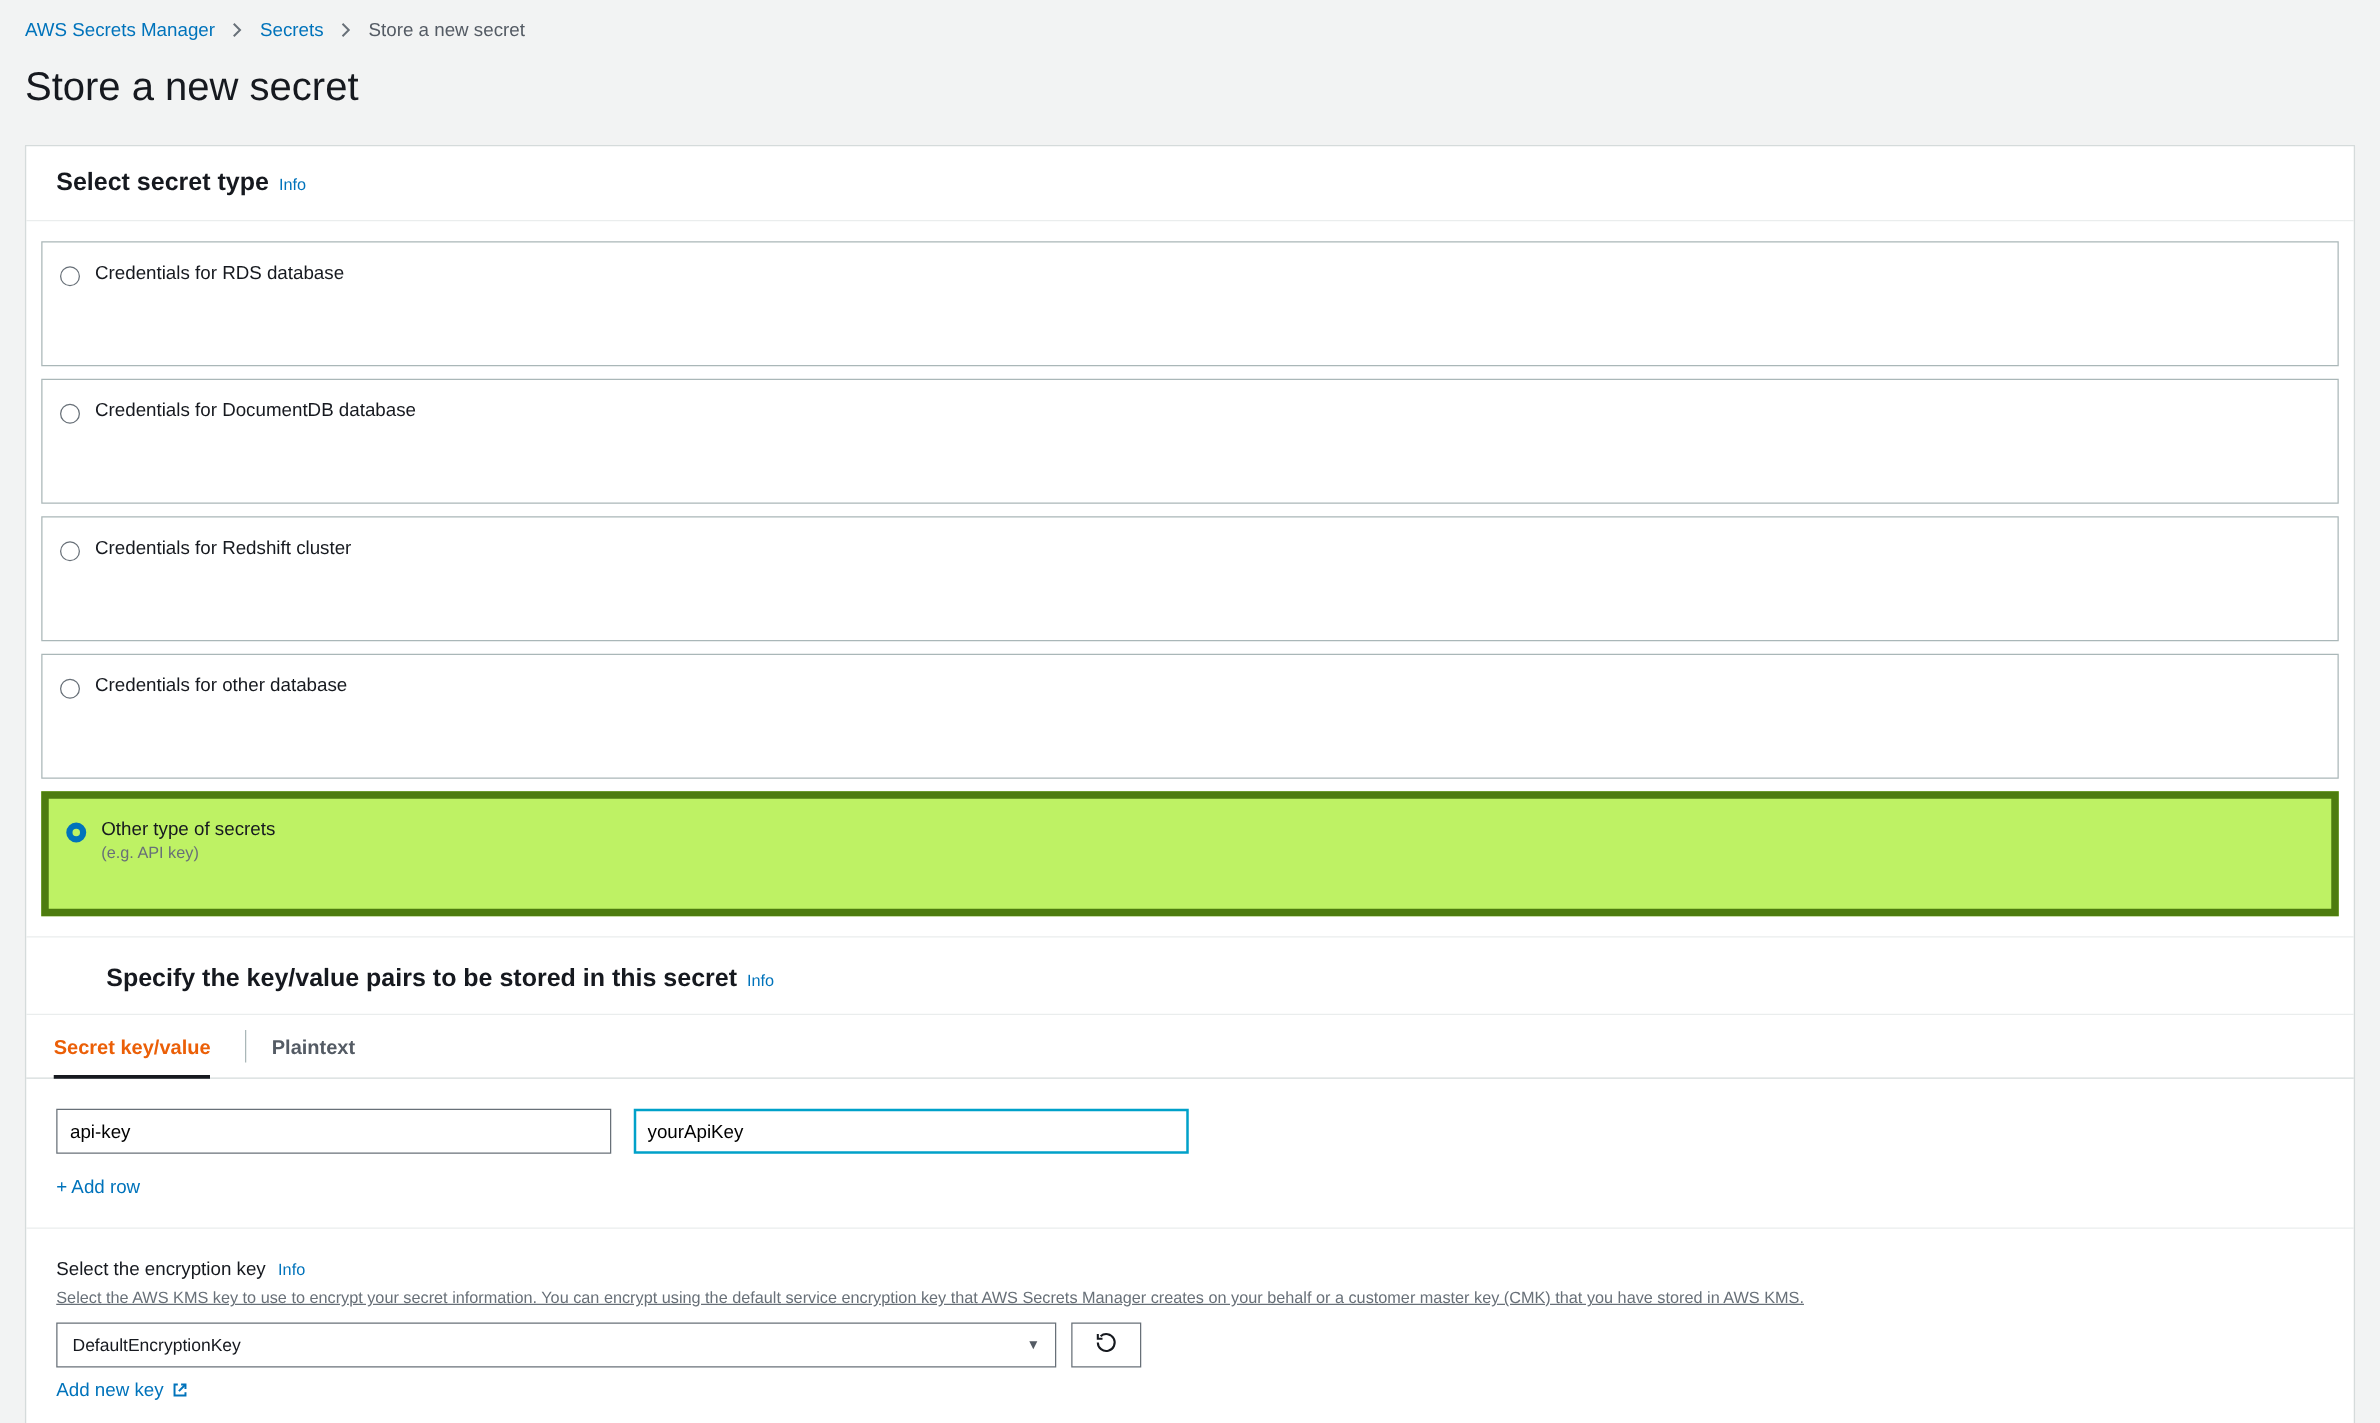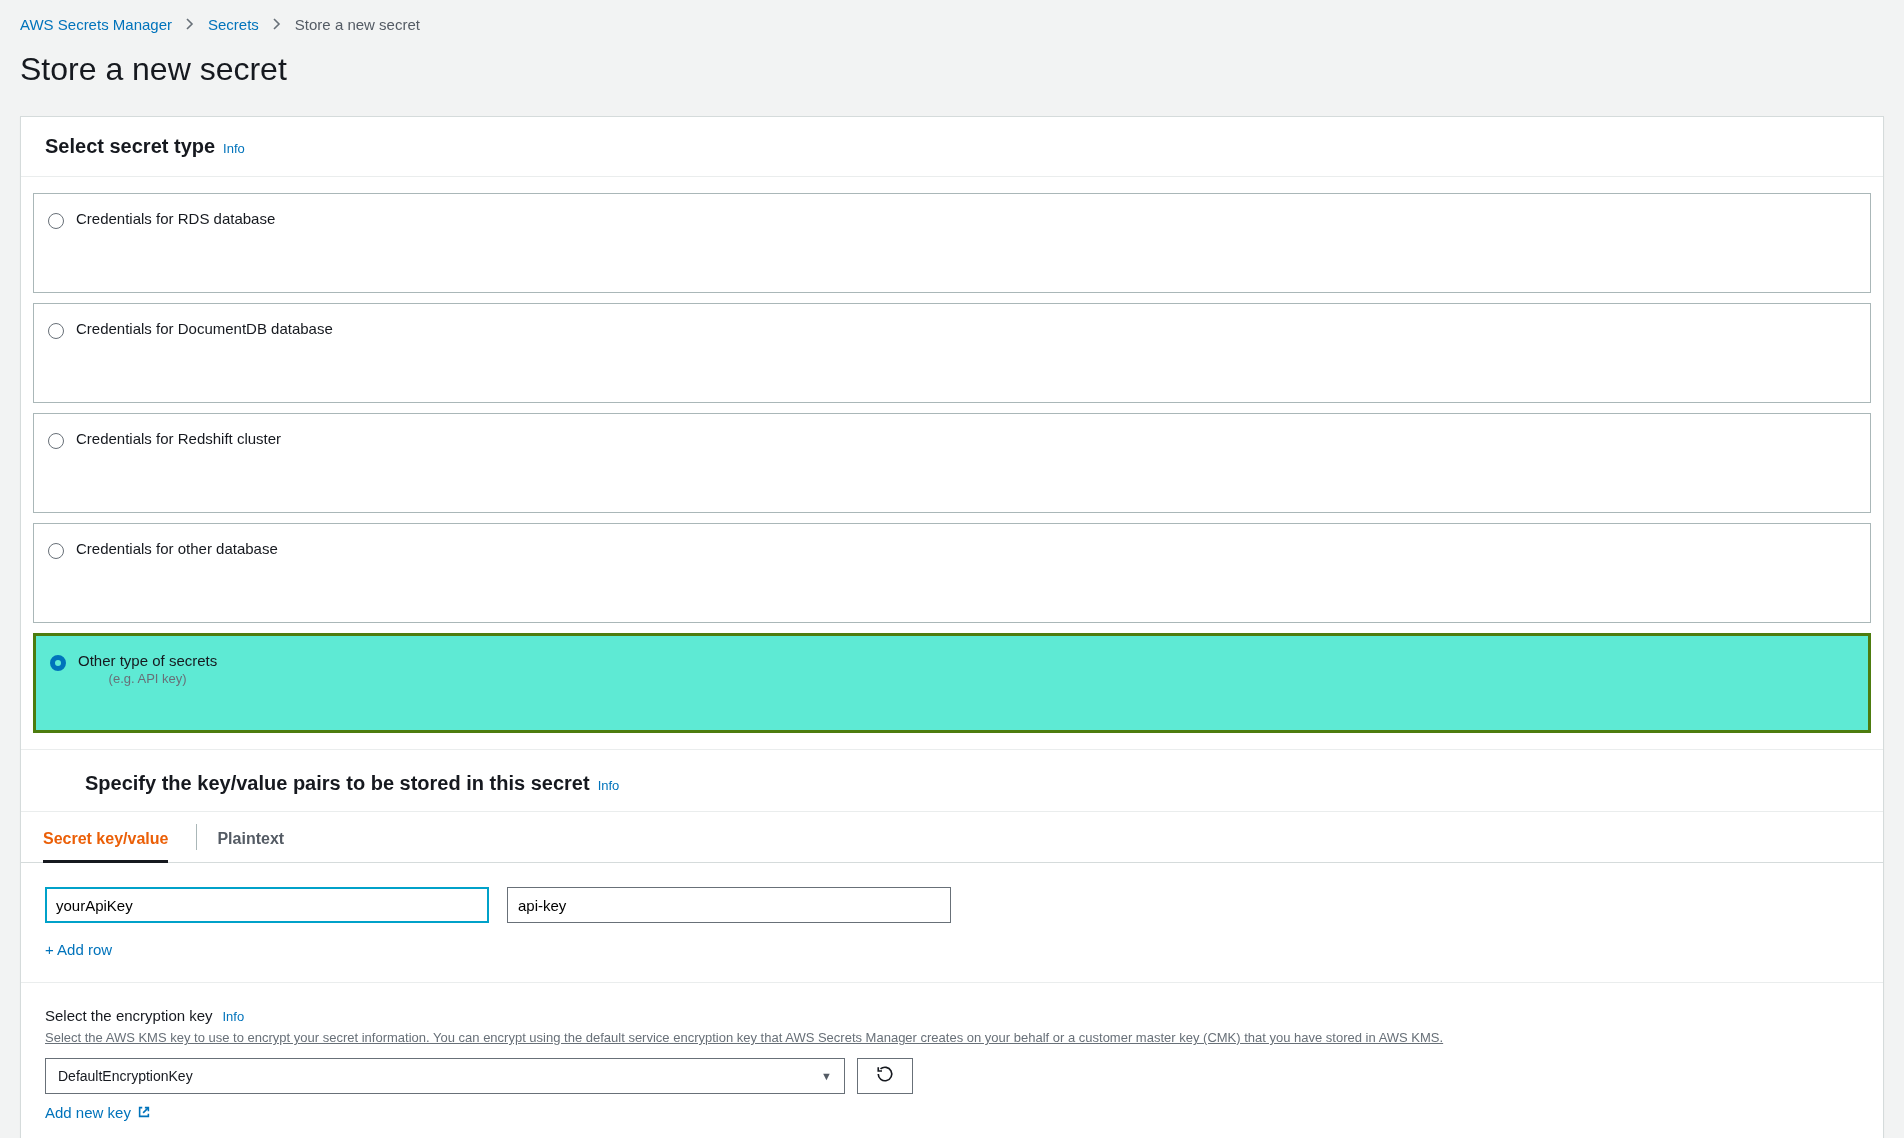--- a/index.html
+++ b/index.html
@@ -61,23 +61,22 @@
     flex: 1;
     border: 1px solid #aab7b8;
     padding: 16px 16px 16px 14px;
     display: flex;
     gap: 12px;
     min-height: 100px;
     cursor: pointer;
     background:#fff;
   }
   .radio-card.selected {
-    border: 3px solid #4d7c0f;
-    background: #5eead4;
-    text-align: center;
+    border: 6px solid #4d7c0f;
+    background: #bef264;
   }
   .radio-circle {
     width: 16px; height: 16px;
     border: 1px solid #687078;
     border-radius: 50%;
     margin-top: 3px;
     flex-shrink: 0;
     position: relative;
   }
   .radio-card.selected .radio-circle {
@@ -312,22 +311,22 @@
     </div>
 
     <div class="tabs">
       <div class="tab active">Secret key/value</div>
       <div class="tab-sep"></div>
       <div class="tab">Plaintext</div>
     </div>
 
     <div class="kv-body">
       <div class="kv-row">
+        <input class="kv-input" value="api-key" style="">
         <input class="kv-input focused" value="yourApiKey" style="">
-        <input class="kv-input" value="api-key" style="">
       </div>
       <span class="add-row">+ Add row</span>
     </div>
 
     <div class="enc-section">
       <div>
         <span class="enc-label">Select the encryption key</span>
         <span class="info-link" style="margin-left:6px">Info</span>
       </div>
       <div class="enc-desc">Select the AWS KMS key to use to encrypt your secret information. You can encrypt using the default service encryption key that AWS Secrets Manager creates on your behalf or a customer master key (CMK) that you have stored in AWS KMS.</div>

